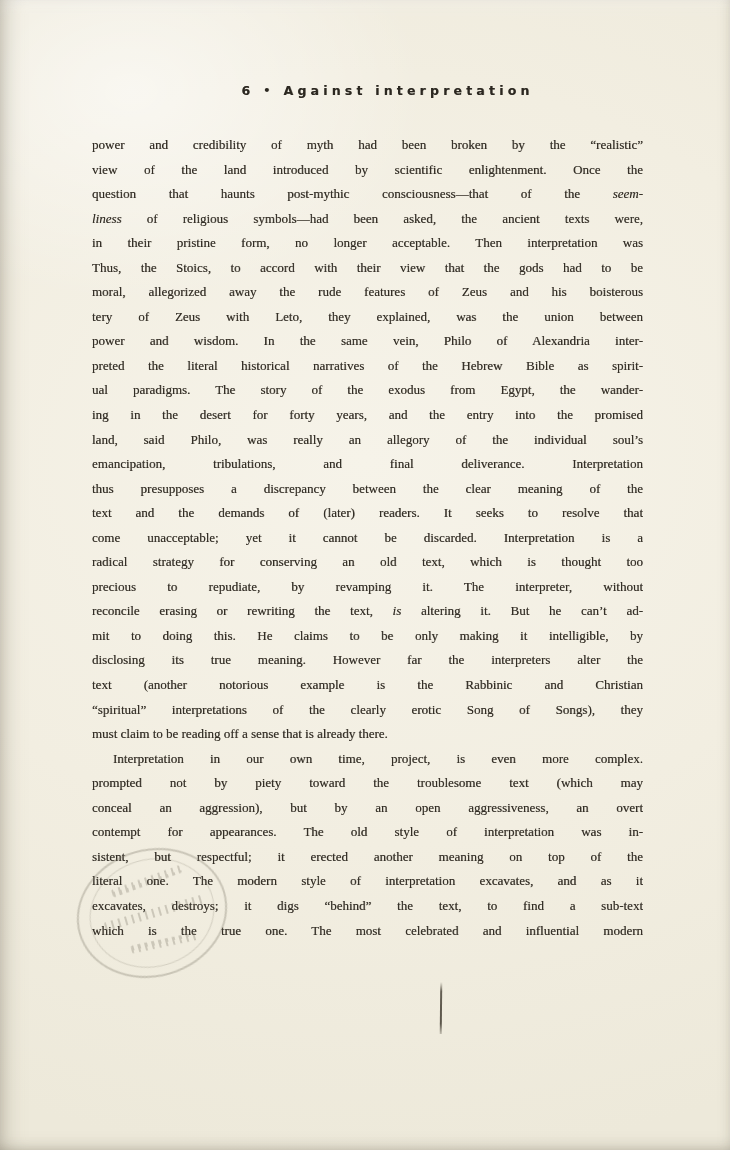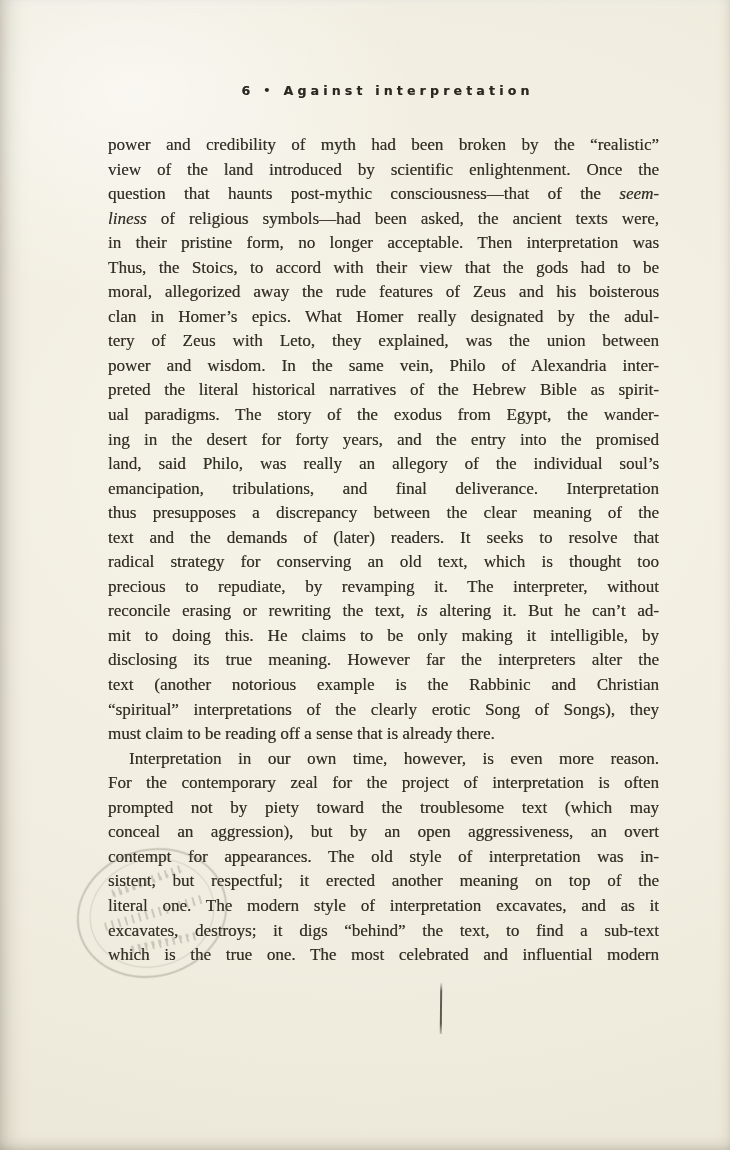--- a/index.html
+++ b/index.html
@@ -29,22 +29,22 @@
     font-weight: bold;
     font-size: 12.5px;
     letter-spacing: 4.2px;
     color: #2b2720;
     white-space: nowrap;
     text-shadow: 0.3px 0.3px 0.4px rgba(43,39,32,0.45);
   }
   .running-header .sep { margin: 0 9px; font-size: 11px; position: relative; top: -1px; }
   .body-text {
     position: absolute;
-    top: 133px; left: 108px; width: 551px;
-    font-size: 17px;
+    top: 133px; left: 92px; width: 551px;
+    font-size: 13px;
     color: #332e26;
     text-shadow: 0.35px 0.3px 0.35px rgba(50,44,34,0.55);
   }
   .line {
     height: 24.55px;
     line-height: 24.55px;
     text-align: justify;
     text-align-last: justify;
     overflow: hidden;
     white-space: nowrap;
@@ -105,40 +105,39 @@
   </div>
 
   <div class="body-text">
       <div class="line"><span>power and credibility of myth had been broken by the “realistic”</span></div>
       <div class="line"><span>view of the land introduced by scientific enlightenment. Once the</span></div>
       <div class="line"><span>question that haunts post-mythic consciousness—that of the </span><i>seem-</i></div>
       <div class="line"><i>liness</i><span> of religious symbols—had been asked, the ancient texts were,</span></div>
       <div class="line"><span>in their pristine form, no longer acceptable. Then interpretation was</span></div>
       <div class="line"><span>Thus, the Stoics, to accord with their view that the gods had to be</span></div>
       <div class="line"><span>moral, allegorized away the rude features of Zeus and his boisterous</span></div>
-      <div class="line"><span>clan in Homer’s epics. What Homer really designated by the adul-</span></div>
       <div class="line"><span>tery of Zeus with Leto, they explained, was the union between</span></div>
       <div class="line"><span>power and wisdom. In the same vein, Philo of Alexandria inter-</span></div>
       <div class="line"><span>preted the literal historical narratives of the Hebrew Bible as spirit-</span></div>
       <div class="line"><span>ual paradigms. The story of the exodus from Egypt, the wander-</span></div>
       <div class="line"><span>ing in the desert for forty years, and the entry into the promised</span></div>
       <div class="line"><span>land, said Philo, was really an allegory of the individual soul’s</span></div>
       <div class="line"><span>emancipation, tribulations, and final deliverance. Interpretation</span></div>
       <div class="line"><span>thus presupposes a discrepancy between the clear meaning of the</span></div>
       <div class="line"><span>text and the demands of (later) readers. It seeks to resolve that</span></div>
+      <div class="line"><span>come unacceptable; yet it cannot be discarded. Interpretation is a</span></div>
       <div class="line"><span>radical strategy for conserving an old text, which is thought too</span></div>
       <div class="line"><span>precious to repudiate, by revamping it. The interpreter, without</span></div>
       <div class="line"><span>reconcile erasing or rewriting the text, </span><i>is</i><span> altering it. But he can’t ad-</span></div>
       <div class="line"><span>mit to doing this. He claims to be only making it intelligible, by</span></div>
       <div class="line"><span>disclosing its true meaning. However far the interpreters alter the</span></div>
       <div class="line"><span>text (another notorious example is the Rabbinic and Christian</span></div>
       <div class="line"><span>“spiritual” interpretations of the clearly erotic Song of Songs), they</span></div>
       <div class="line para-end"><span>must claim to be reading off a sense that is already there.</span></div>
-      <div class="line indent"><span>Interpretation in our own time, however, is even more reason.</span></div>
-      <div class="line"><span>For the contemporary zeal for the project of interpretation is often</span></div>
+      <div class="line indent"><span>Interpretation in our own time, project, is even more complex.</span></div>
       <div class="line"><span>prompted not by piety toward the troublesome text (which may</span></div>
       <div class="line"><span>conceal an aggression), but by an open aggressiveness, an overt</span></div>
       <div class="line"><span>contempt for appearances. The old style of interpretation was in-</span></div>
       <div class="line"><span>sistent, but respectful; it erected another meaning on top of the</span></div>
       <div class="line"><span>literal one. The modern style of interpretation excavates, and as it</span></div>
       <div class="line"><span>excavates, destroys; it digs “behind” the text, to find a sub-text</span></div>
       <div class="line"><span>which is the true one. The most celebrated and influential modern</span></div>
     </div>
 
   <div class="stamp">

